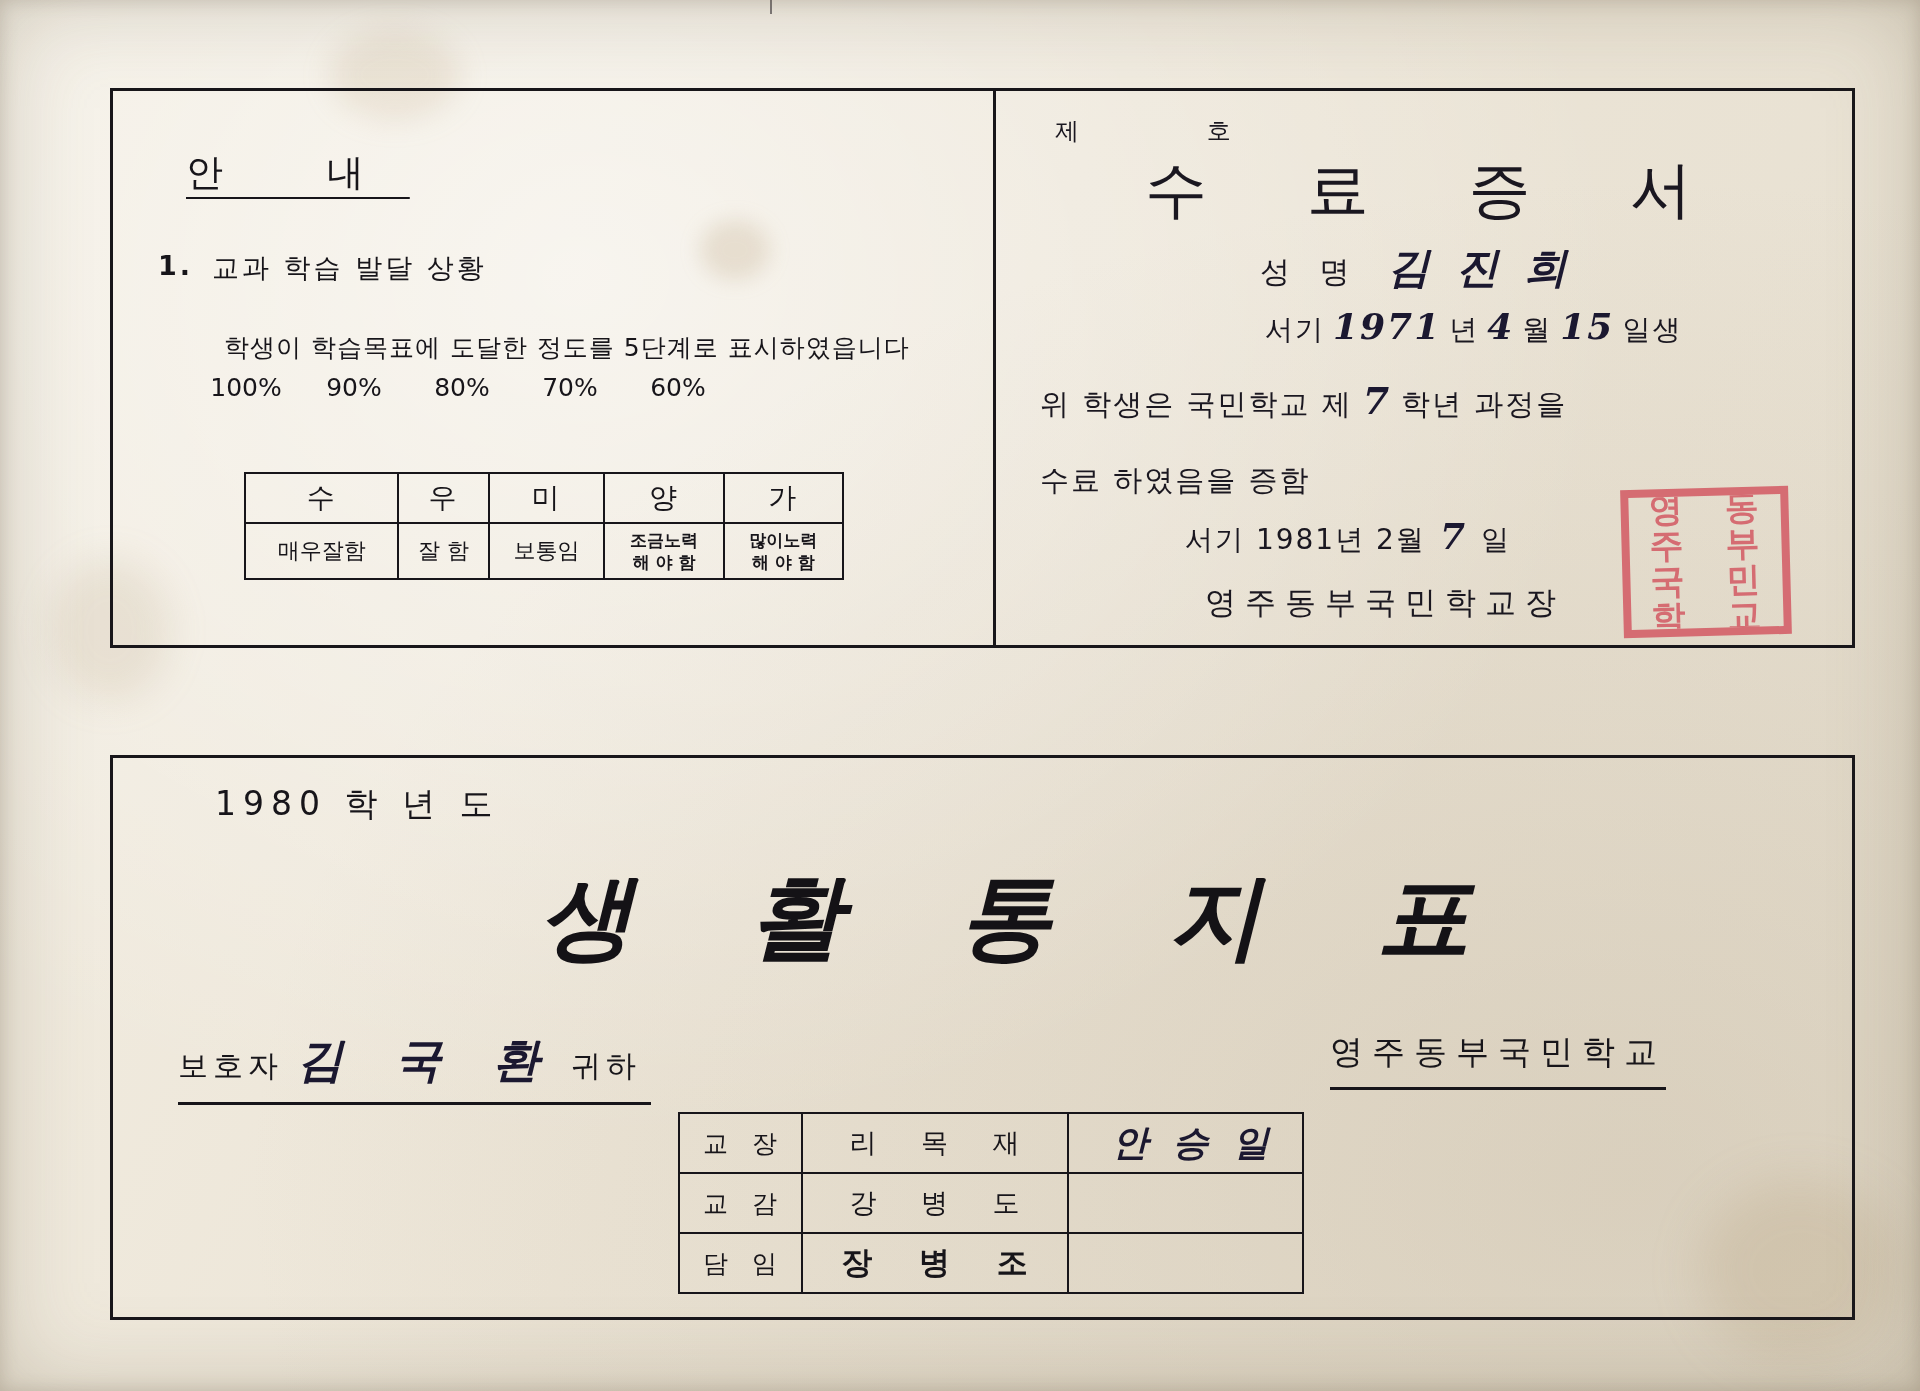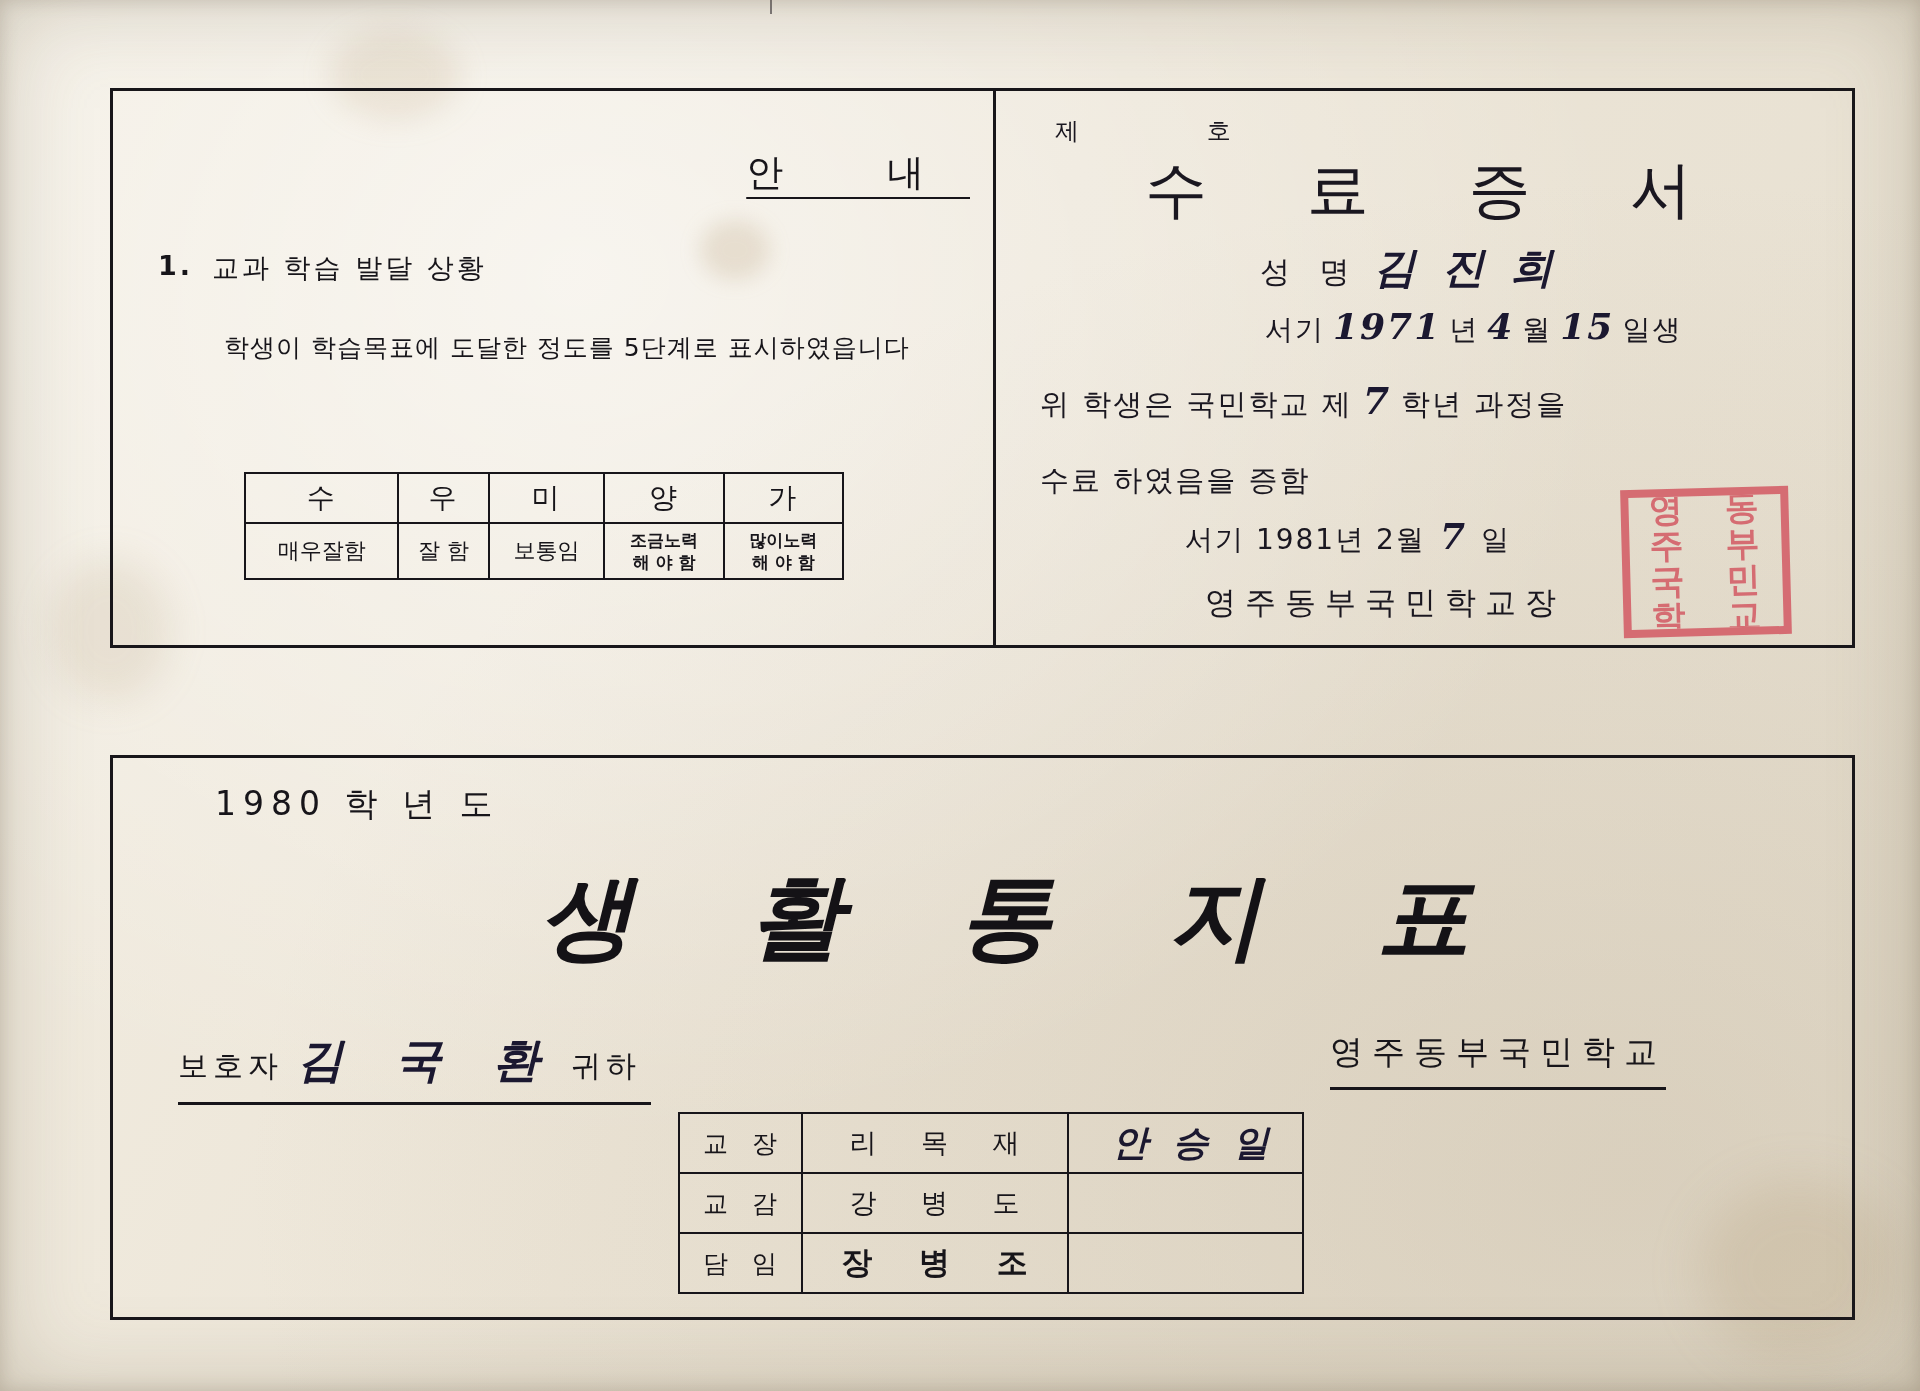--- a/index.html
+++ b/index.html
@@ -60,21 +60,21 @@
 
   
   .guide {
     position: absolute;
     left: 140px;
     top: 110px;
     width: 830px;
     color: #17151a;
   }
   .guide-title {
-    text-align: right;
+    text-align: left;
     font-size: 37px;
     letter-spacing: 46px;
     padding-left: 46px;
     text-decoration: underline;
     text-underline-offset: 12px;
     text-decoration-thickness: 2px;
     margin-top: 38px;
   }
   .guide-item {
     margin-top: 52px;
@@ -176,21 +176,21 @@
   .cert-name {
     position: absolute;
     left: 250px;
     top: 150px;
     font-size: 30px;
     letter-spacing: 10px;
   }
   .cert-name .hand {
     font-size: 42px;
     letter-spacing: 6px;
-    margin-left: 14px;
+    margin-left: 28px;
   }
   .cert-birth {
     position: absolute;
     left: 255px;
     top: 215px;
     font-size: 28px;
     letter-spacing: 2px;
   }
   .cert-birth .hand {
     font-size: 36px;
@@ -376,20 +376,27 @@
 
   <div class="guide">
     <div class="guide-title">안     내</div>
     <div class="guide-item">
       <span class="guide-num">1.</span>
       <span>교과 학습 발달 상황</span>
     </div>
     <div class="guide-body">학생이 학습목표에 도달한 정도를 5단계로 표시하였읍니다</div>
   </div>
 
+  <div class="pct-row">
+    <span>100%</span>
+    <span>90%</span>
+    <span>80%</span>
+    <span>70%</span>
+    <span>60%</span>
+  </div>
 
   <table class="grade-table">
     <tbody>
         <tr class="r1">
       <td>수</td>
       <td>우</td>
       <td>미</td>
       <td>양</td>
       <td>가</td>
     </tr>

